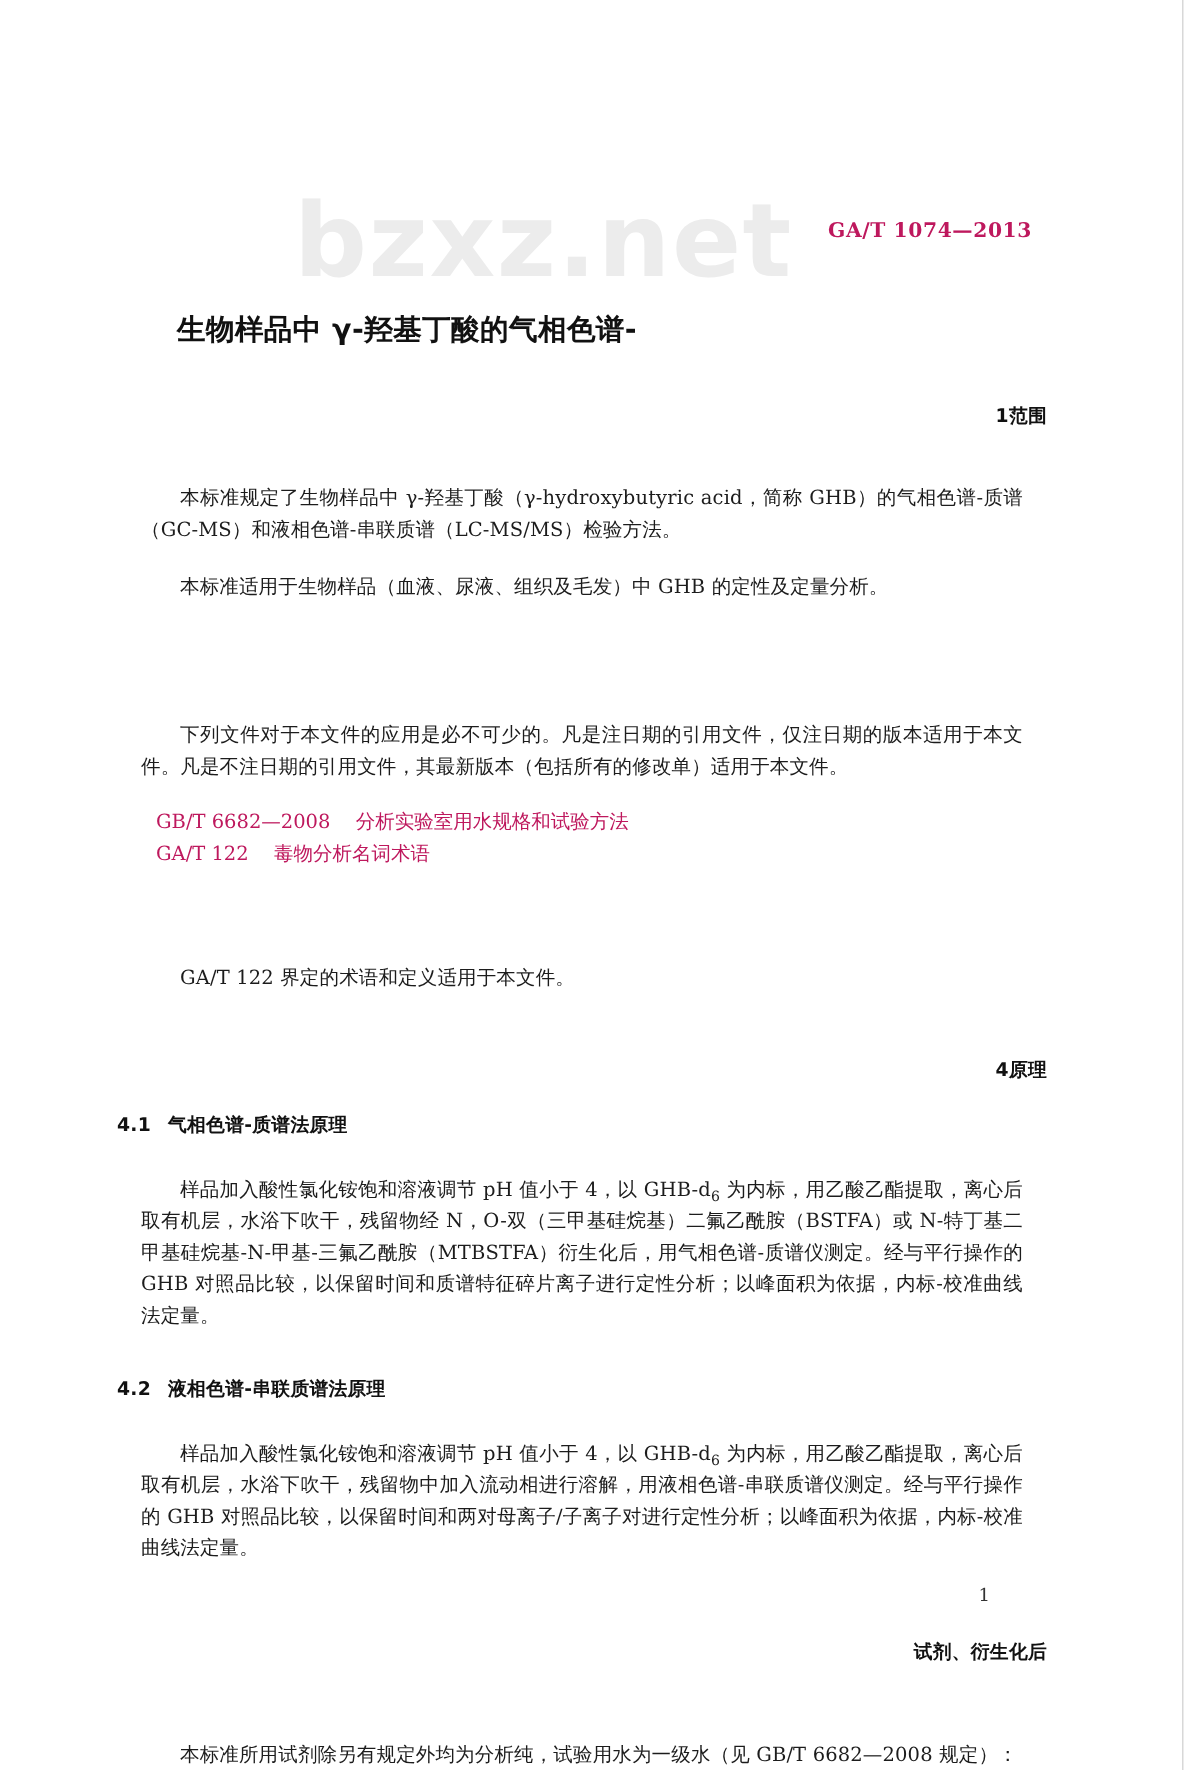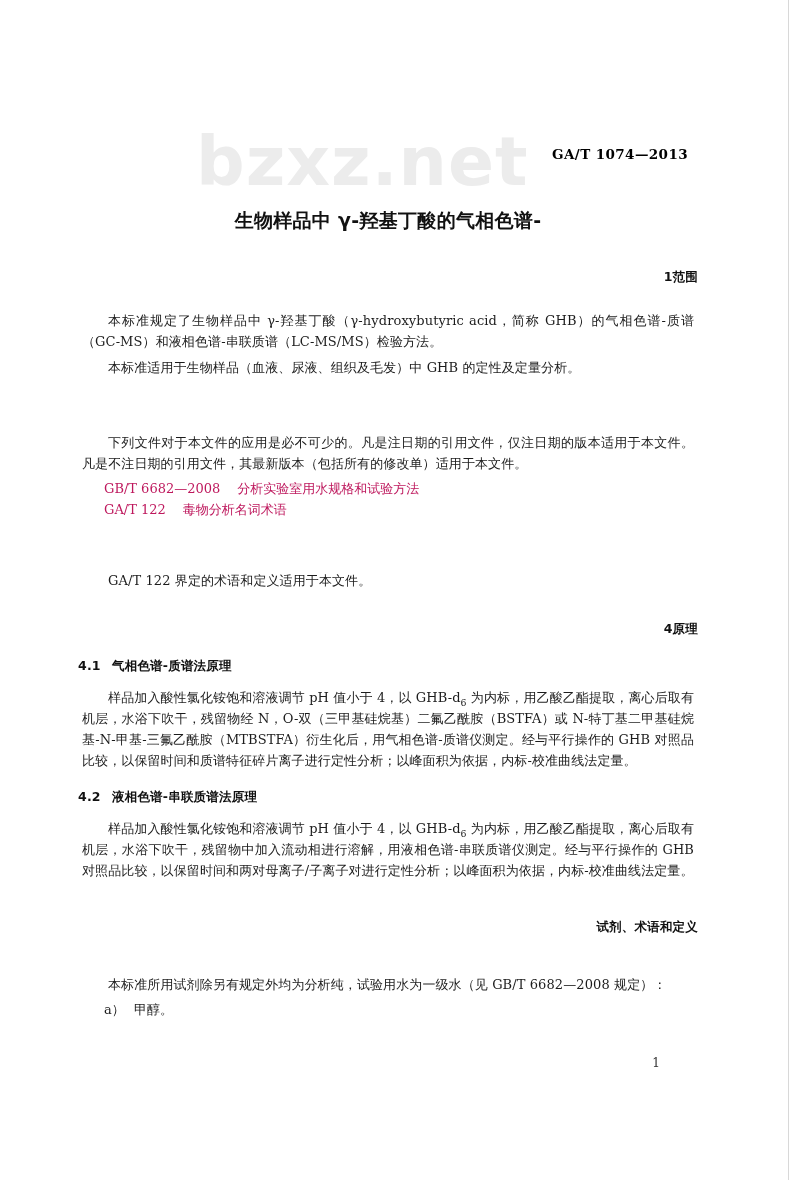--- a/index.html
+++ b/index.html
@@ -42,31 +42,30 @@
     line-height: 1;
   }
   .std-header {
     position: absolute;
     right: 112px;
     top: 146px;
     font-family: "DejaVu Serif", "Liberation Serif", serif;
     font-weight: bold;
     font-size: 13.5px;
     letter-spacing: 0.4px;
-    color: #000000;
+    color: #be185d;
     white-space: nowrap;
   }
   .content {
     position: absolute;
     left: 78px;
     top: 200px;
     width: 620px;
   }
   .doc-title {
-    text-align: center;
     font-family: "DejaVu Sans", "Liberation Sans", sans-serif;
     font-weight: bold;
     font-size: 19px;
     line-height: 1.55;
     color: #111111;
     margin: 0 0 0 0;
     padding: 6px 40px 0 40px;
     letter-spacing: 0.3px;
   }
   .doc-title .ln { display: block; }
@@ -97,21 +96,21 @@
     letter-spacing: 0.2px;
     white-space: nowrap;
   }
   .sub-h .num { display: inline-block; min-width: 34px; }
 
   p.body {
     font-family: "DejaVu Serif", "Liberation Serif", serif;
     font-size: 13px;
     line-height: 1.62;
     color: #1c1c1c;
-    margin: 4px;
+    margin: 16px;
     text-align: justify;
     text-justify: inter-ideograph;
     letter-spacing: 0.1px;
   }
   p.body.ind { text-indent: 2em; }
   .ref-line {
     font-family: "DejaVu Serif", "Liberation Serif", serif;
     font-size: 13px;
     line-height: 1.62;
     color: #be185d;
@@ -211,21 +210,21 @@
 
     <div class="sub-h">
       <span class="num">4.2</span><span>液相色谱-串联质谱法原理</span>
     </div>
     <div class="sp-xs"></div>
     <p class="body ind"><span>样品加入酸性氯化铵饱和溶液调节 pH 值小于 4，以 GHB-d</span><sub>6</sub><span> 为内标，用乙酸乙酯提取，离心后取有机层，水浴下吹干，残留物中加入流动相进行溶解，用液相色谱-串联质谱仪测定。经与平行操作的 GHB 对照品比较，以保留时间和两对母离子/子离子对进行定性分析；以峰面积为依据，内标-校准曲线法定量。</span></p>
 
     <div class="sp-xl"></div>
 
     <div class="sec-h">
-      <span class="num clipped"></span><span>试剂、术语和定义</span>
+      <span class="num clipped"></span><span>试剂、衍生化后</span>
     </div>
 
     <div class="sp-m"></div>
 
     <div class="sp-s"></div>
     <p class="body ind">本标准所用试剂除另有规定外均为分析纯，试验用水为一级水（见 GB/T 6682—2008 规定）：</p>
     <div class="list-item">
       <span class="marker">a）</span><span>甲醇。</span>
     </div>
 

